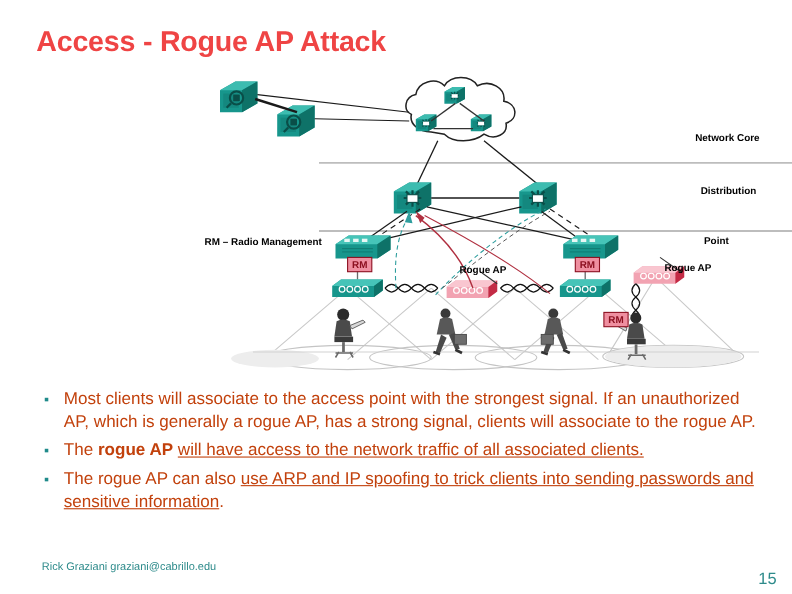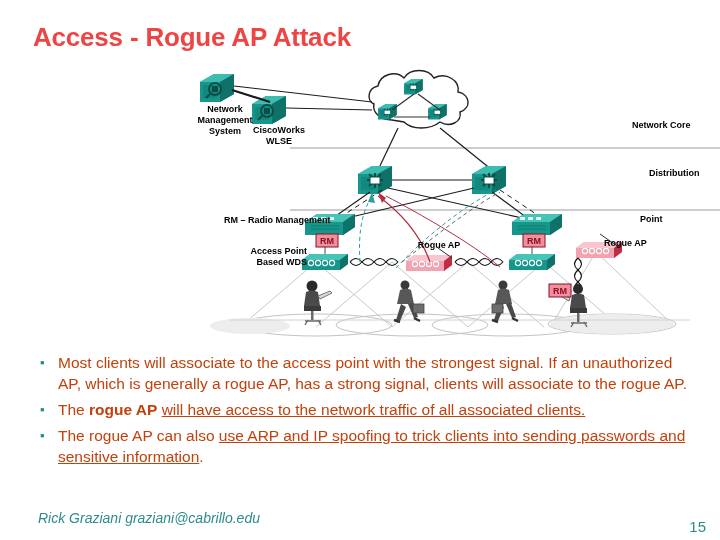--- a/index.html
+++ b/index.html
@@ -78,24 +78,23 @@
     color: #c2410c;
   }
   .bullet-text b { font-weight: bold; }
   .bullet-text u { text-decoration: underline; }
 
   
   .footer-author {
     position: absolute;
     left: 38px;
     top: 510px;
-    font-size: 14px;
+    font-size: 10px;
     color: #2e8b8b;
     white-space: nowrap;
-    font-style: italic;
   }
   .footer-page {
     position: absolute;
     right: 14px;
     top: 518px;
     font-size: 15px;
     color: #2e8b8b;
   }
 </style>
 </head>
@@ -366,37 +365,30 @@
     </g>
     <g>
       <rect x="549" y="222" width="22" height="13" fill="#ef8fa0" stroke="#8c1020" stroke-width="1"></rect>
       <text x="560" y="232" font-family="Liberation Sans, sans-serif" font-size="9" font-weight="bold" fill="#8c1020" text-anchor="middle">RM</text>
     </g>
 
     <line x1="600" y1="172" x2="620" y2="186" stroke="#333333" stroke-width="1"></line>
     <line x1="438" y1="186" x2="452" y2="196" stroke="#333333" stroke-width="1"></line>
   </svg>
 
-  <div class="dlabel" style="left: 183px; top: 42px; width: 84px; white-space: pre;">Network
-Management
-System</div>
-
-  <div class="dlabel" style="left: 240px; top: 63px; width: 78px; white-space: pre;">CiscoWorks
-WLSE</div>
-
-  <div class="dlabel" style="left: 186px; top: 153px; width: 110px; text-align: left; white-space: pre; margin-left: 38px;">RM – Radio Management</div>
-
-  <div class="dlabel" style="left: 235px; top: 184px; width: 72px; text-align: right; white-space: pre;">Access Point
-Based WDS</div>
+
+
+  <div class="dlabel" style="left: 186px; top: 153px; width: 110px; text-align: left; white-space: pre;">RM – Radio Management</div>
+
 
   <div class="dlabel" style="left: 404px; top: 178px; width: 70px; white-space: pre;">Rogue AP</div>
 
   <div class="dlabel right-col" style="left: 632px; top: 58px; white-space: pre;">Network Core</div>
 
-  <div class="dlabel right-col" style="left: 637px; top: 106px; white-space: pre; margin-left: 12px;">Distribution</div>
+  <div class="dlabel right-col" style="left: 637px; top: 106px; white-space: pre;">Distribution</div>
 
   <div class="dlabel right-col" style="left: 640px; top: 152px; white-space: pre;">Point</div>
 
   <div class="dlabel right-col" style="left: 604px; top: 176px; white-space: pre;">Rogue AP</div>
 </div>
 
 <div class="bullets">
   <div class="bullet-row">
     <span class="bullet-mark">▪</span>
     <span class="bullet-text">Most clients will associate to the access point with the strongest signal. If an unauthorized AP, which is generally a rogue AP, has a strong signal, clients will associate to the rogue AP.</span>

